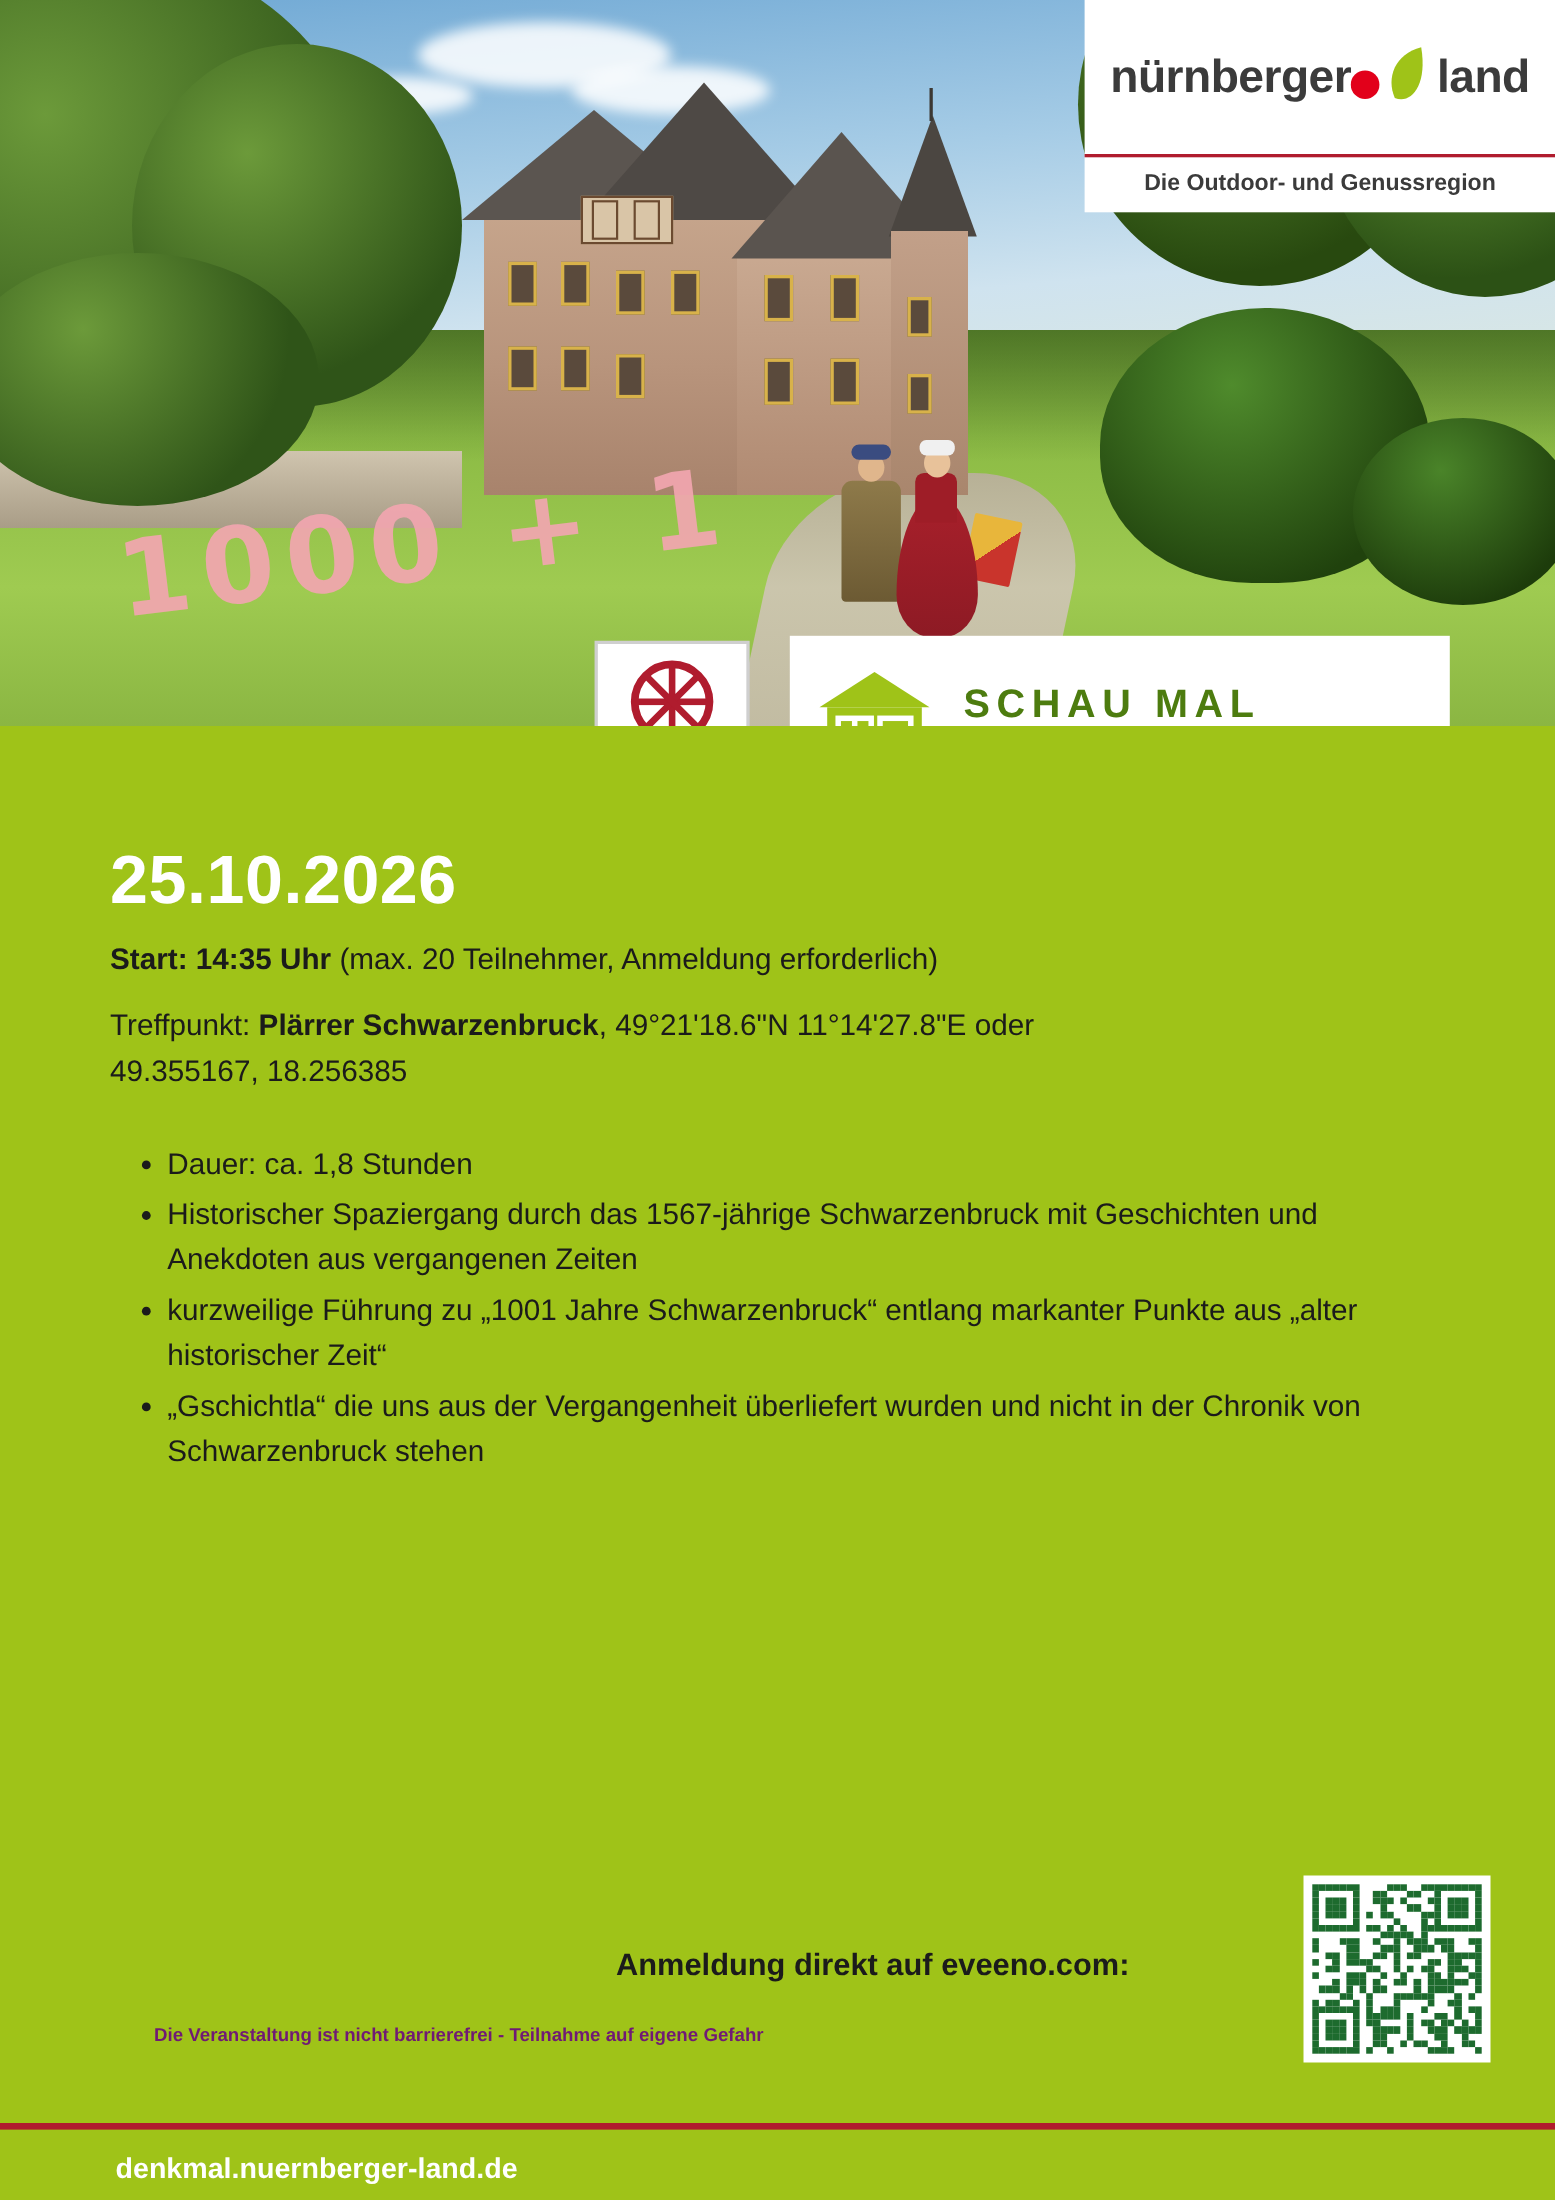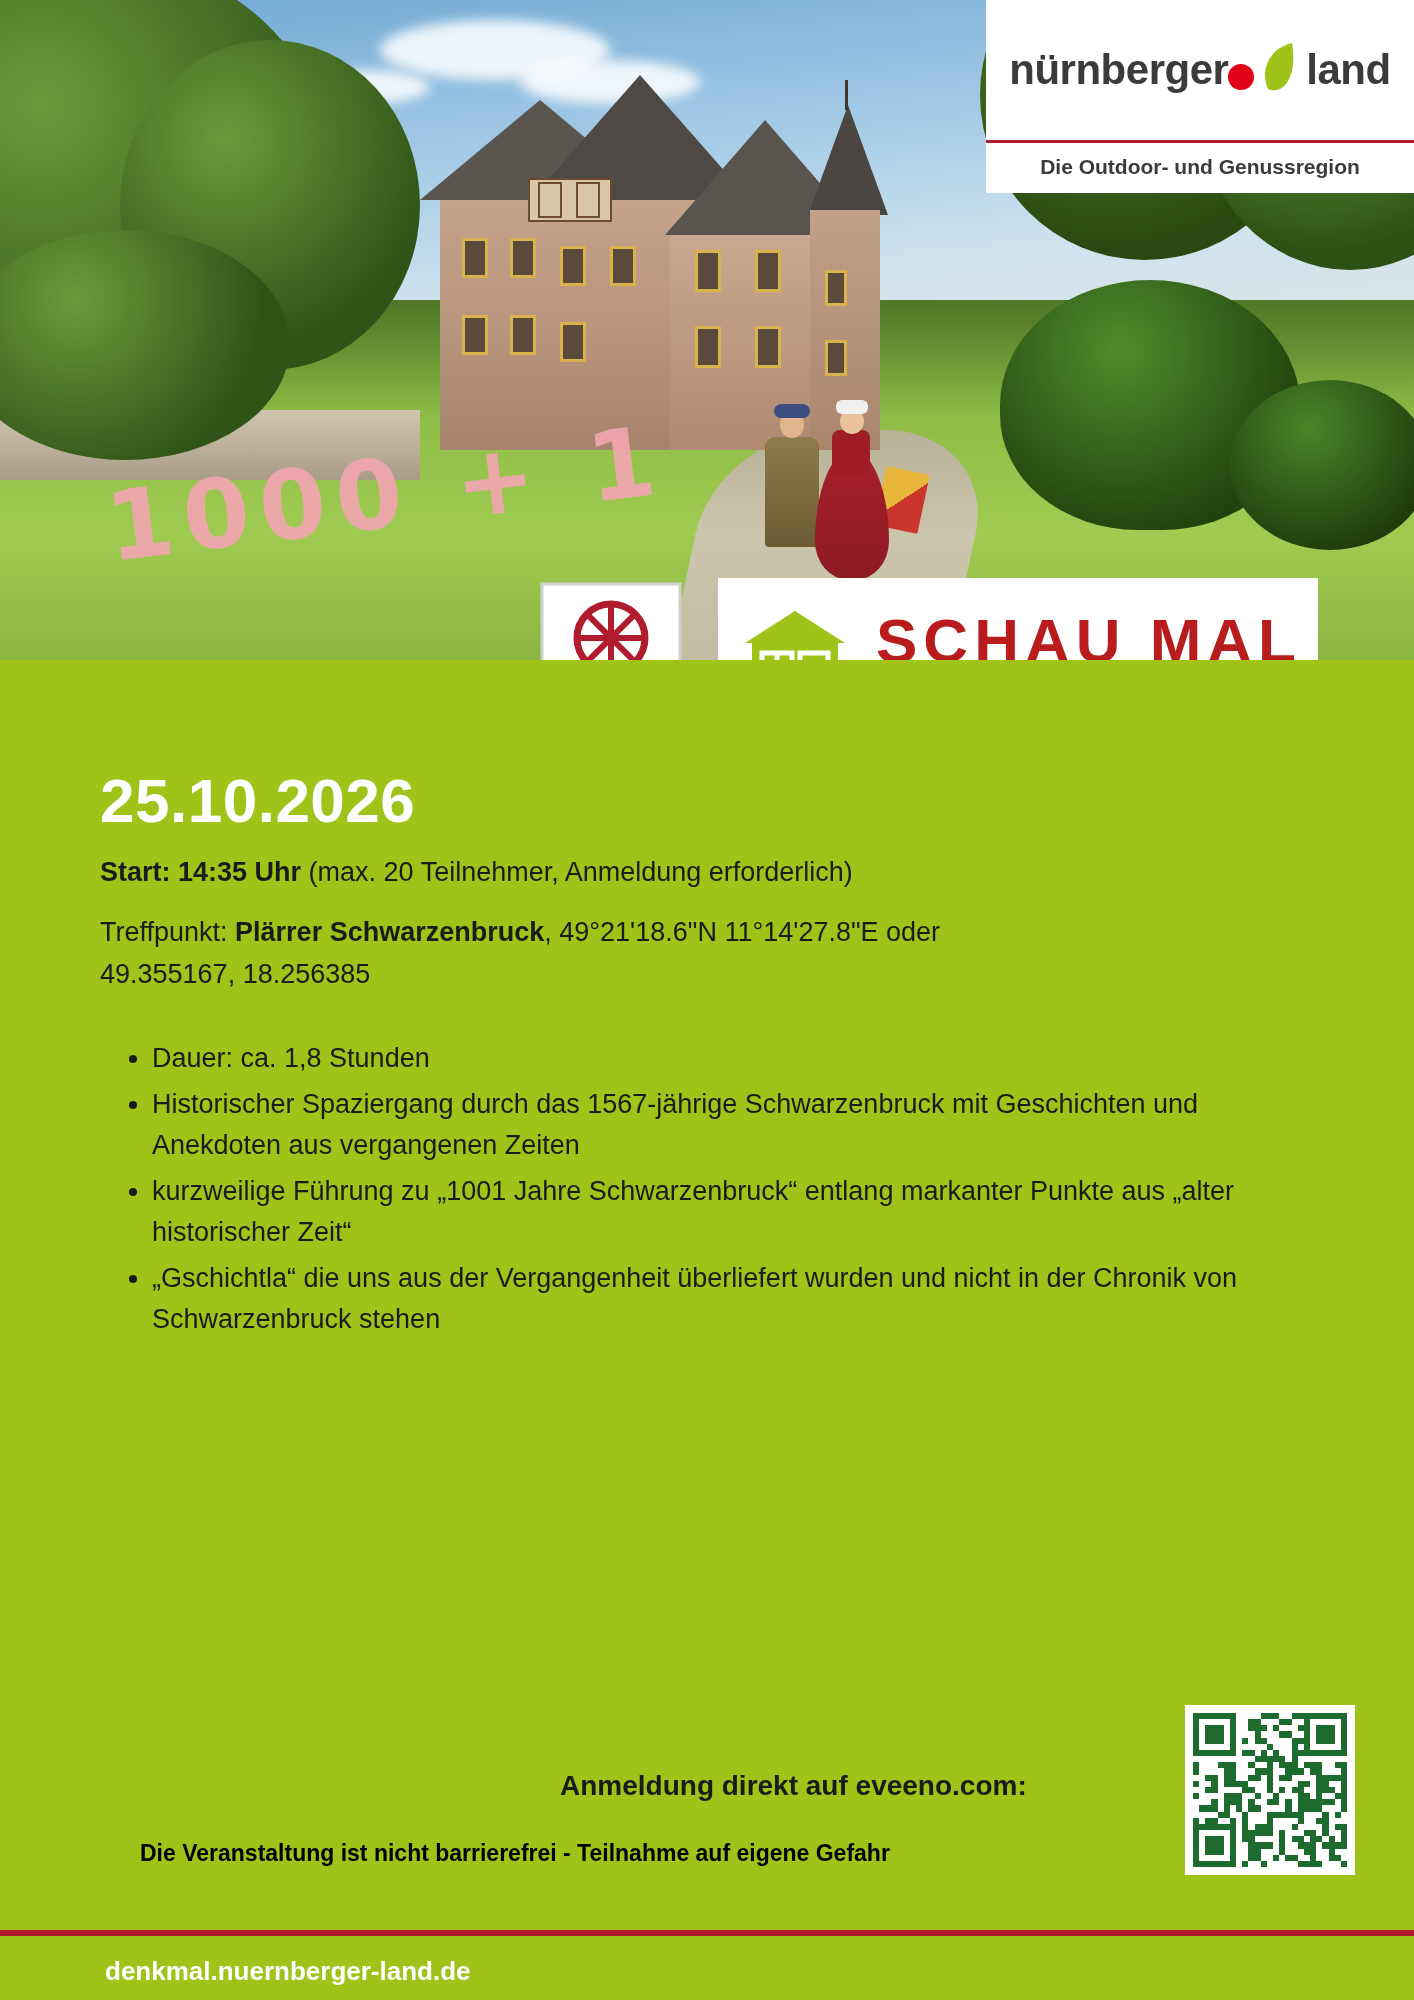--- a/index.html
+++ b/index.html
@@ -291,21 +291,21 @@
     width: 600px; height: 180px;
     background: #ffffff;
     display: flex;
     align-items: center;
     padding-left: 22px;
     box-sizing: border-box;
   }
   .badge-house { width: 110px; height: 118px; flex: 0 0 auto; }
   .badge-text { margin-left: 26px; line-height: 1.02; }
   .badge-line1 {
-    font-size: 62px; font-weight: bold; color: #b91c1c; letter-spacing: 6px;
+    font-size: 36px; font-weight: bold; color: #4d7c0f; letter-spacing: 6px;
   }
   .badge-line2 {
     font-size: 54px; font-weight: bold; color: #b01c2e; letter-spacing: 6px;
   }
   .crest {
     position: absolute;
     left: 536px; top: 580px;
     width: 150px; height: 185px;
   }
 
@@ -369,23 +369,23 @@
   .register {
     position: absolute;
     left: 560px; top: 1110px;
     font-size: 28px;
     font-weight: bold;
     color: #1b1b1b;
   }
   .disclaimer {
     position: absolute;
     left: 140px; top: 1180px;
-    font-size: 23px;
+    font-size: 17px;
     font-weight: bold;
-    color: #000000;
+    color: #701a75;
   }
 
   
   .footer {
     position: absolute;
     left: 0; top: 1930px;
     width: 1414px; height: 70px;
     background: #9fc318;
     border-top: 6px solid #b01c2e;
   }

